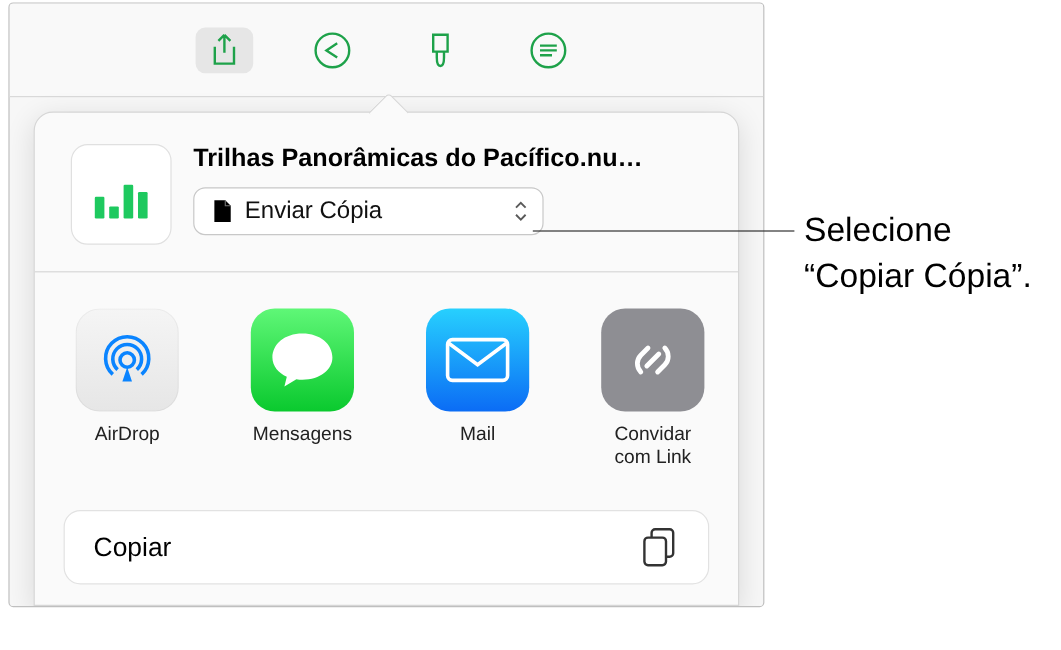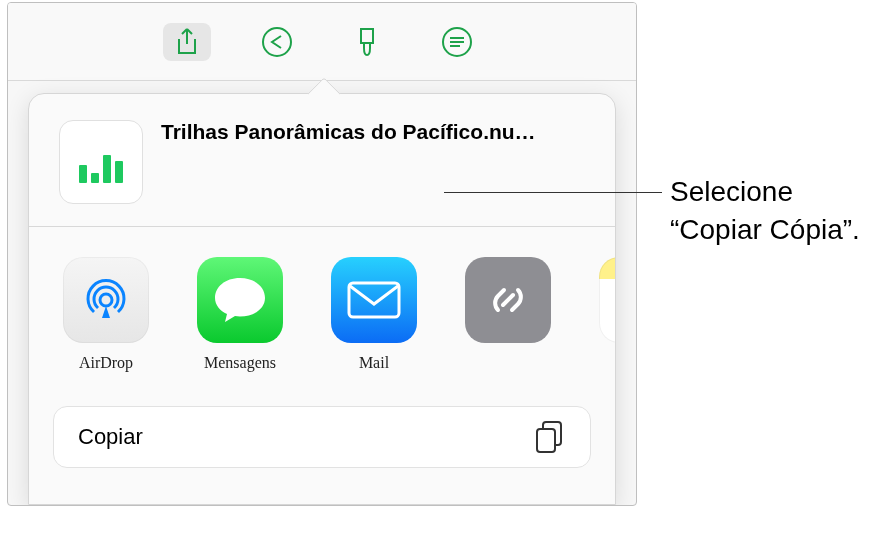--- a/index.html
+++ b/index.html
@@ -105,24 +105,23 @@
       border: 1px solid #c8c8c8;
       border-radius: 10px;
       padding: 0 10px 0 14px;
     }
     .select .doc-icon { width: 18px; height: 20px; margin-right: 10px; flex-shrink:0; }
     .select .label { font-size: 20px; color: #111; flex: 1; }
     .select .chev { width: 16px; flex-shrink:0; }
     .sep { height: 1px; background: #d8d8d8; margin: 0 0 0 0; }
     .share-row {
       display: flex;
-      gap: 40px;
+      gap: 52px;
       padding: 30px 30px 12px 30px;
       overflow: hidden;
-      font-family: Liberation Serif, serif;
     }
     .share-item {
       width: 94px;
       display: flex;
       flex-direction: column;
       align-items: center;
       gap: 10px;
       flex-shrink: 0;
     }
     .share-icon {
@@ -209,20 +208,30 @@
     <div class="arrow"></div>
 
     <div class="sheet-header">
       <div class="thumb">
         <div class="bars">
           <span class="b1"></span><span class="b2"></span><span class="b3"></span><span class="b4"></span>
         </div>
       </div>
       <div class="header-col">
         <div class="ftitle">Trilhas Panorâmicas do Pacífico.nu…</div>
+        <div class="select">
+          <svg class="doc-icon" viewBox="0 0 18 22">
+            <path d="M2 1 L12 1 L17 6 L17 21 L2 21 Z" fill="#000"></path>
+            <path d="M12 1 L12 6 L17 6" fill="none" stroke="#777"></path>
+          </svg>
+          <span class="label">Enviar Cópia</span>
+          <svg class="chev" width="14" height="20" viewBox="0 0 14 20">
+            <path d="M3 7 L7 3 L11 7 M3 13 L7 17 L11 13" fill="none" stroke="#5a5a5a" stroke-width="1.6"></path>
+          </svg>
+        </div>
       </div>
     </div>
 
     <div class="sep"></div>
 
     <div class="share-row">
       <div class="share-item">
         <div class="share-icon ic-airdrop">
           <svg width="54" height="54" viewBox="0 0 54 54">
             <circle cx="27" cy="27" r="6" fill="none" stroke="#0a84ff" stroke-width="3"></circle>
@@ -251,20 +260,21 @@
         <div class="share-label">Mail</div>
       </div>
       <div class="share-item">
         <div class="share-icon ic-link">
           <svg width="50" height="50" viewBox="0 0 50 50">
             <path d="M20 30 L30 20" stroke="#fff" stroke-width="4" stroke-linecap="round"></path>
             <path d="M15 35 A10 10 0 0 1 15 21 L21 15" fill="none" stroke="#fff" stroke-width="4" stroke-linecap="round"></path>
             <path d="M35 15 A10 10 0 0 1 35 29 L29 35" fill="none" stroke="#fff" stroke-width="4" stroke-linecap="round"></path>
           </svg>
         </div>
+        <div class="share-label">Convidar com Link</div>
       </div>
       <div class="share-item">
         <div class="share-icon ic-notes"></div>
 
       </div>
     </div>
 
     <div class="copy-row">
       <span class="lbl">Copiar</span>
       <svg width="32" height="34" viewBox="0 0 32 34">

